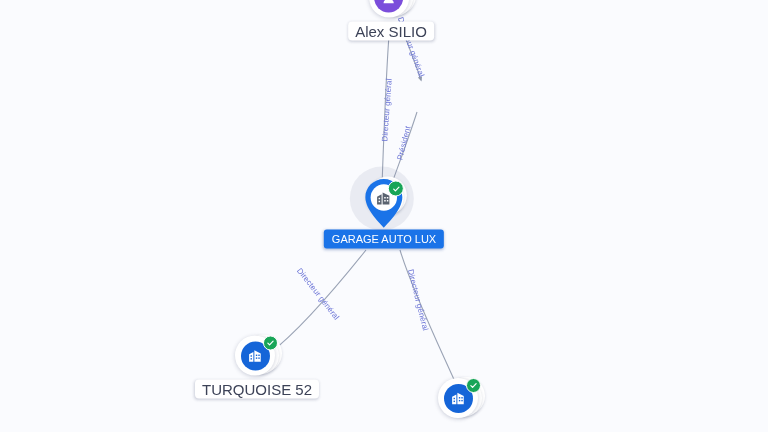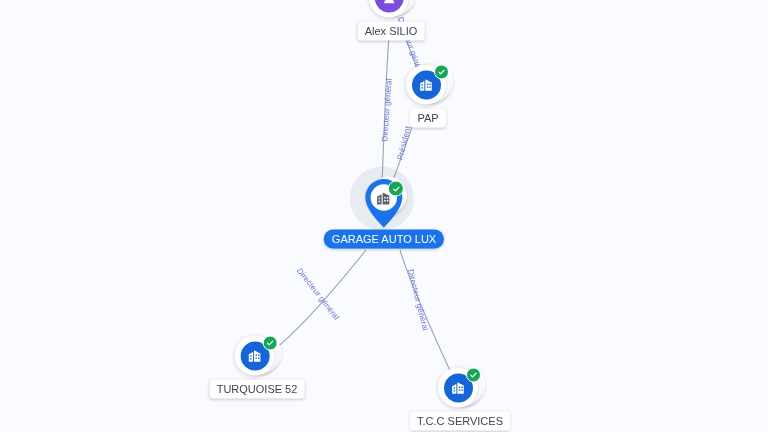--- a/index.html
+++ b/index.html
@@ -92,21 +92,21 @@
     border: 1.5px solid #ffffff;
     display: flex;
     align-items: center;
     justify-content: center;
     z-index: 5;
   }
   .node-label {
     margin-top: 2px;
     background: #ffffff;
     color: #3c4257;
-    font-size: 11px;
+    font-size: 15px;
     line-height: 13px;
     padding: 3px 7px;
     border-radius: 4px;
     white-space: nowrap;
     box-shadow: 0 1px 3px rgba(30,40,80,0.20);
   }
   
   .node.selected .pin-halo {
     position: absolute;
     left: -12px;
@@ -138,21 +138,21 @@
   }
   .node.selected .check-badge {
     right: 2px;
     top: 3px;
   }
   .node-label.selected-label {
     background: #1a73e8;
     color: #ffffff;
     font-size: 11px;
     padding: 3px 8px;
-    border-radius: 9px;
+    border-radius: 3px;
     box-shadow: 0 1px 3px rgba(20,60,140,0.32);
     margin-top: 0px;
   }
   .edge-label {
     position: absolute;
     color: #6b74d6;
     font-size: 8px;
     line-height: 9px;
     white-space: nowrap;
     transform-origin: center center;
@@ -202,46 +202,20 @@
           <svg width="17" height="17" viewBox="0 0 24 24">
             <circle cx="12" cy="8" r="3.6" fill="#ffffff"></circle>
             <path d="M4.8 19.5c0-4 3.4-6 7.2-6s7.2 2 7.2 6z" fill="#ffffff"></path>
           </svg>
         </div>
       </div>
     </div>
     <div class="node-label">Alex SILIO</div>
   </div>
 
-  <div class="node" style="left:428px; top:95px;">
-    <div class="node-stack">
-      <div class="stack-ghost g1"></div>
-      <div class="stack-ghost g2"></div>
-      <div class="marker-disc">
-        <div class="inner-circle company">
-          <svg width="17" height="17" viewBox="0 0 24 24">
-            <path d="M3 20V9.5l6-3.3V20z" fill="#ffffff"></path>
-            <path d="M10.4 20V4l9 4.4V20z" fill="#ffffff"></path>
-            <rect x="5" y="11" width="2" height="2" fill="#1565d8"></rect>
-            <rect x="5" y="15" width="2" height="2" fill="#1565d8"></rect>
-            <rect x="12.5" y="10" width="2" height="2" fill="#1565d8"></rect>
-            <rect x="16" y="10" width="2" height="2" fill="#1565d8"></rect>
-            <rect x="12.5" y="14" width="2" height="2" fill="#1565d8"></rect>
-            <rect x="16" y="14" width="2" height="2" fill="#1565d8"></rect>
-          </svg>
-        </div>
-      </div>
-      <div class="check-badge">
-        <svg width="9" height="9" viewBox="0 0 24 24">
-          <path d="M5 12.5l4.5 4.5L19 7" fill="none" stroke="#ffffff" stroke-width="3.2" stroke-linecap="round" stroke-linejoin="round"></path>
-        </svg>
-      </div>
-    </div>
-    <div class="node-label">PAP</div>
-  </div>
 
   <div class="node selected" style="left:384px; top:213px;">
     <div class="pin-wrap">
       <div class="pin-halo"></div>
       <div class="stack-ghost g1" style="left:7px; top:-1px; width:38px; height:38px;"></div>
       <div class="stack-ghost g2" style="left:4px; top:1px; width:38px; height:38px;"></div>
       <svg class="pin-svg" width="44" height="52" viewBox="0 0 44 52">
         <path d="M22 1.5c-10.2 0-18.5 8.2-18.5 18.3 0 12.8 15.7 27 18.5 30.4 2.8-3.4 18.5-17.6 18.5-30.4C40.5 9.7 32.2 1.5 22 1.5z" fill="#1a73e8"></path>
         <circle cx="22" cy="20" r="13.2" fill="#ffffff"></circle>
       </svg>
@@ -310,16 +284,15 @@
             <rect x="16" y="14" width="2" height="2" fill="#1565d8"></rect>
           </svg>
         </div>
       </div>
       <div class="check-badge">
         <svg width="9" height="9" viewBox="0 0 24 24">
           <path d="M5 12.5l4.5 4.5L19 7" fill="none" stroke="#ffffff" stroke-width="3.2" stroke-linecap="round" stroke-linejoin="round"></path>
         </svg>
       </div>
     </div>
-    <div class="node-label">T.C.C SERVICES</div>
   </div>
 
 </div>
 
 </body></html>

